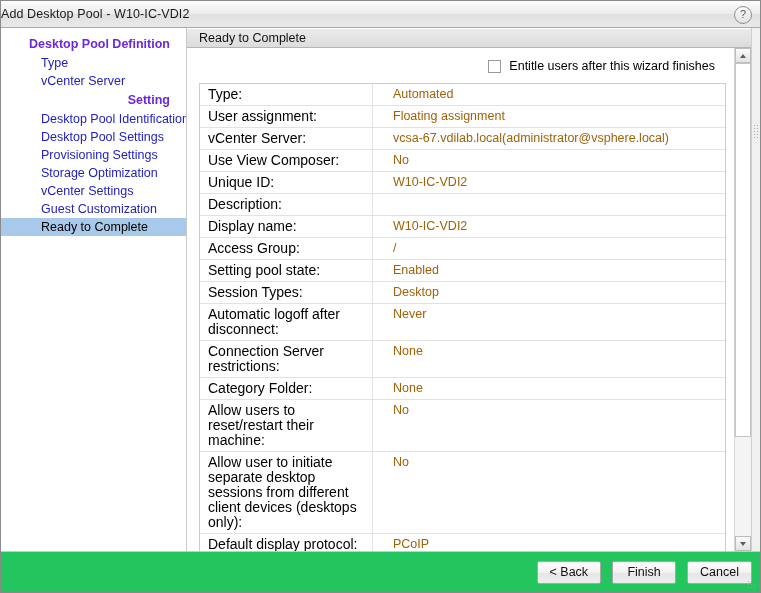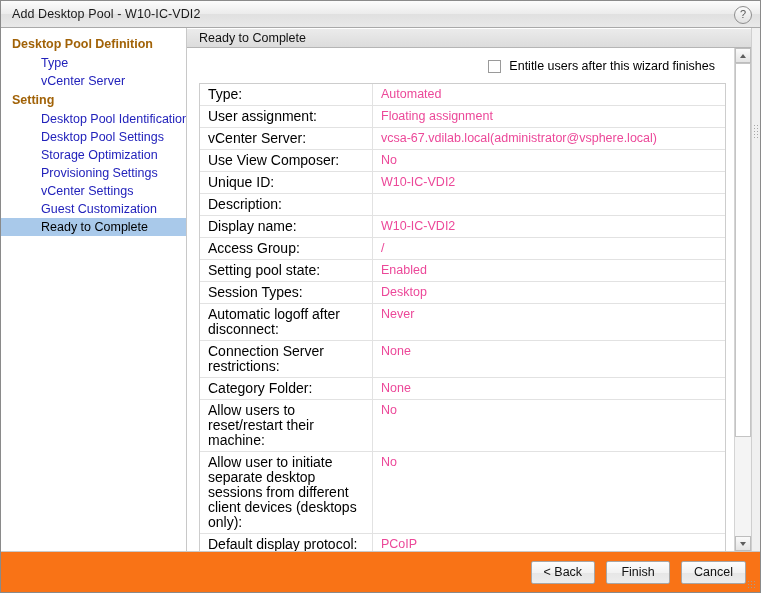--- a/index.html
+++ b/index.html
@@ -31,21 +31,20 @@
   .titlebar {
     position: relative;
     height: 26px;
     flex: 0 0 26px;
     background: linear-gradient(to bottom, #fcfcfc 0%, #ececec 48%, #e0e0e0 52%, #e9e9e9 100%);
     border-bottom: 1px solid #a9a9a9;
     display: flex;
     align-items: center;
   }
   .title-text {
-    padding-left: 11px;
     font-size: 12.5px;
     color: #1a1a1a;
     letter-spacing: .1px;
   }
   .help-btn {
     position: absolute;
     right: 8px;
     top: 5px;
     width: 16px;
     height: 16px;
@@ -73,22 +72,23 @@
     width: 186px;
     background: #ffffff;
     border-right: 1px solid #c8c8c8;
     padding-top: 6px;
     box-sizing: border-box;
     overflow: hidden;
   }
   .nav-group {
     font-weight: bold;
     font-size: 12.5px;
-    color: #a16207;
-    padding: 3px 8px 3px 11px;
+    color: #6d28d9;
+    padding: 3px 16px 3px 11px;
+    text-align: right;
   }
   .nav-item {
     font-size: 12.5px;
     color: #2222bb;
     padding: 2px 0 2px 40px;
     cursor: pointer;
     white-space: nowrap;
   }
   .nav-item.selected {
     background: #a9c9ea;
@@ -167,23 +167,24 @@
     padding: 3px 6px 3px 8px;
     font-size: 14px;
     color: #000;
     line-height: 15px;
   }
   .scell-v {
     flex: 1 1 auto;
     box-sizing: border-box;
     padding: 3px 6px 3px 8px;
     font-size: 12.5px;
-    color: #ec4899;
+    color: #a16207;
     line-height: 15px;
     word-break: break-word;
+    margin-left: 12px;
   }
 
   
   .vscroll {
     flex: 0 0 16px;
     width: 16px;
     background: #f2f2f2;
     border-left: 1px solid #d4d4d4;
     display: flex;
     flex-direction: column;
@@ -249,26 +250,26 @@
     background-size: 3px 3px;
     background-position: 0 0, 0 0;
     background-repeat: repeat;
     opacity: .85;
   }
 
   
   .footer {
     flex: 0 0 40px;
     height: 40px;
-    background: #f97316;
+    background: #22c55e;
     border-top: 1px solid #c9c9c9;
     display: flex;
     align-items: center;
     justify-content: flex-end;
-    padding-right: 14px;
+    padding-right: 8px;
     position: relative;
   }
   .btn {
     min-width: 64px;
     height: 23px;
     margin-left: 11px;
     padding: 0 12px;
     font-size: 12.5px;
     font-family: "Liberation Sans", sans-serif;
     color: #111;
@@ -305,22 +306,22 @@
     <div class="sidebar">
       <div>
         <div class="nav-group">Desktop Pool Definition</div>
         <div class="nav-item">Type</div>
         <div class="nav-item">vCenter Server</div>
       </div>
       <div>
         <div class="nav-group">Setting</div>
         <div class="nav-item">Desktop Pool Identification</div>
         <div class="nav-item">Desktop Pool Settings</div>
+        <div class="nav-item">Provisioning Settings</div>
         <div class="nav-item">Storage Optimization</div>
-        <div class="nav-item">Provisioning Settings</div>
         <div class="nav-item">vCenter Settings</div>
         <div class="nav-item">Guest Customization</div>
         <div class="nav-item selected">Ready to Complete</div>
       </div>
     </div>
 
     <div class="main">
       <div class="pane-header">Ready to Complete</div>
 
       <div class="pane-body">

